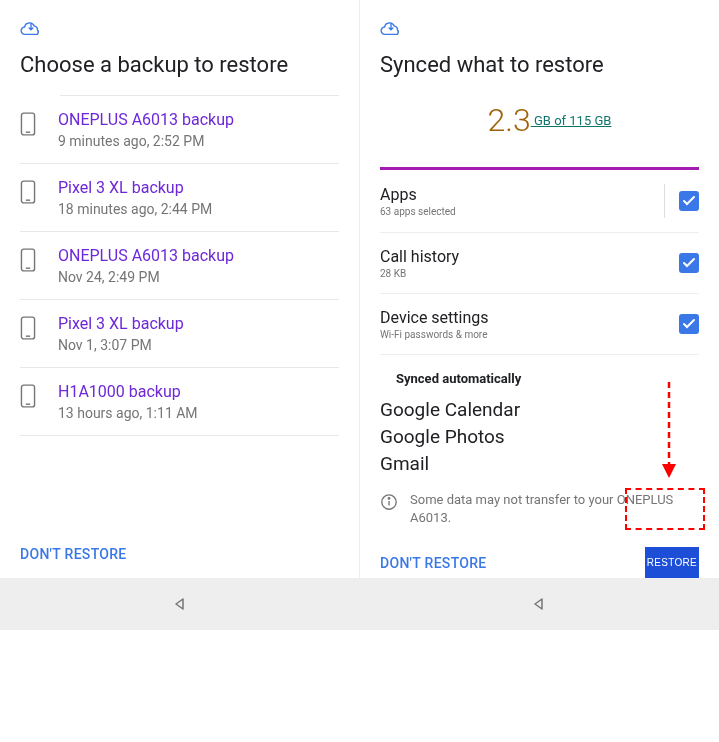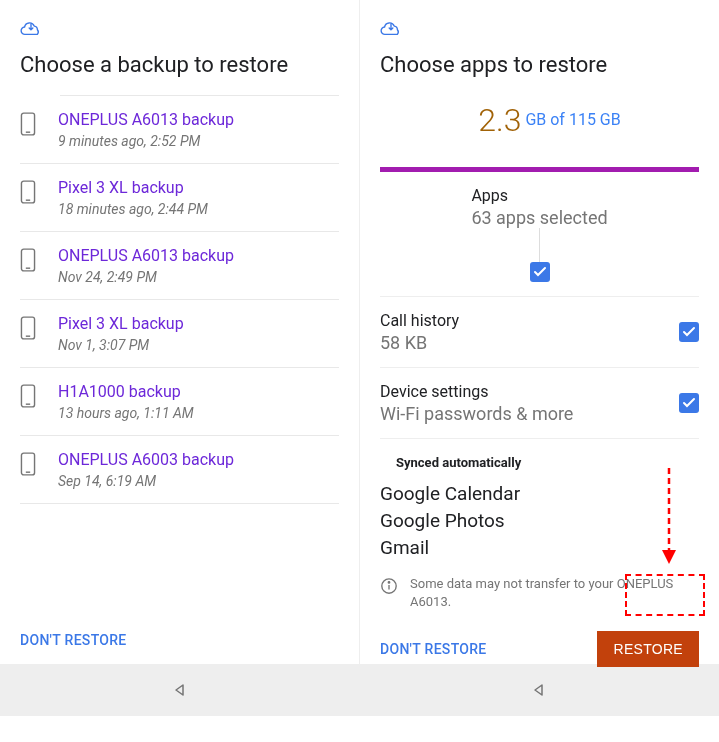--- a/index.html
+++ b/index.html
@@ -1,50 +1,50 @@
 <!DOCTYPE html>
 <html><head>
   <meta charset="utf-8">
   <style>
     * { margin: 0; padding: 0; box-sizing: border-box; }
     body { font-family: Roboto, Arial, sans-serif; background: #fff; width: 719px; height: 742px; overflow: hidden; }
-    .container { display: flex; height: 664px; }
+    .container { display: flex; height: 578px; }
     .pane { flex: 1; padding: 10px 20px 0 20px; display: flex; flex-direction: column; }
     .pane-left { border-right: 1px solid #eee; }
     .cloud-icon { width: 22px; height: 18px; color: #3b78e7; margin: 8px 0 12px 0; }
     .title { font-size: 22px; color: #202124; font-weight: 400; margin-bottom: 18px; }
     .backup-list { flex: 1; }
     .backup-item { display: flex; align-items: flex-start; padding: 14px 0; border-bottom: 1px solid #e8e8e8; }
     .backup-item:first-child { border-top: 1px solid #e8e8e8; }
     .backup-list .backup-item:first-child { margin-left: 40px; border-top: 1px solid #e8e8e8; padding-left:0}
     .device-icon { width: 16px; height: 24px; margin-right: 22px; margin-top: 2px; flex-shrink: 0; }
     .backup-title { font-size: 16px; color: #6d28d9; margin-bottom: 4px; }
-    .backup-sub { font-size: 14px; color: #757575; font-style: italic; }
+    .backup-sub { font-size: 14px; color: #757575; }
     .storage { text-align: center; padding-top: 6px; margin-left: 20px; }
     .storage-size { font-size: 32px; color: #a16207; font-weight: 300; }
-    .storage-unit { font-size: 16px; color: #3b82f6; vertical-align: 6px; }
+    .storage-unit { font-size: 13px; color: #0f766e; vertical-align: 6px; text-decoration: underline; }
     .progress { height: 8px; background: #c6d8f7; margin: 10px 0 18px 0; position: relative; }
     .progress-fill { position: absolute; left: 0; top: 0; height: 100%; background: #3b78e7; width: 2.5%; }
     .restore-list { }
     .restore-item { display: flex; align-items: center; padding: 14px 0; border-bottom: 1px solid #eee; position: relative; }
-    .restore-item:first-child { border-top: 5px solid #a21caf; flex-direction: column; }
+    .restore-item:first-child { border-top: 3px solid #a21caf; }
     .ri-text { flex: 1; }
     .ri-title { font-size: 16px; color: #202124; }
-    .ri-sub { font-size: 18px; color: #757575; margin-top: 2px; }
+    .ri-sub { font-size: 10px; color: #757575; margin-top: 2px; }
     .ri-divider { width: 1px; height: 34px; background: #ddd; margin: 0 14px; }
     .checkbox { width: 20px; height: 20px; background: #3b78e7; border-radius: 3px; display: flex; align-items: center; justify-content: center; }
     .checkbox svg { width: 14px; height: 14px; fill: #fff; }
     .synced-header { font-size: 13px; font-weight: 700; color: #202124; margin: 16px 0 10px 16px; }
     .synced-item { font-size: 19px; color: #202124; padding: 2px 0; }
     .info-row { display: flex; align-items: flex-start; padding: 14px 0 10px 0; gap: 12px; }
     .info-icon { width: 18px; height: 18px; flex-shrink: 0; margin-top: 2px; }
     .info-text { font-size: 13px; color: #757575; line-height: 1.4; }
     .bottom-bar { display: flex; justify-content: space-between; align-items: center; padding: 10px 0 16px 0; margin-top: auto; }
     .dont-restore { color: #3b78e7; font-size: 14px; font-weight: 500; letter-spacing: 0.3px; cursor: pointer; }
-    .restore-btn { background: #c2410c; color: #fff; font-size: 14px; font-weight: 500; padding: 10px 16px; border: none; cursor: pointer; letter-spacing: 0.3px; }
+    .restore-btn { background: #1d4ed8; color: #fff; font-size: 10px; font-weight: 500; padding: 10px 2px; border: none; cursor: pointer; letter-spacing: 0.3px; }
     .highlight-box { position: absolute; border: 2px dashed #f00; pointer-events: none; right: 14px; width: 80px; height: 42px; bottom: 48px; }
     .red-arrow { position: absolute; right: 40px; bottom: 96px; pointer-events: none; }
     .nav-bar { height: 52px; background: #eee; display: flex; }
     .nav-half { flex: 1; display: flex; justify-content: center; align-items: center; }
     .nav-back { width: 14px; height: 14px; }
     .pane-right { position: relative; }
   </style>
 </head>
 <body>
 
@@ -103,44 +103,34 @@
       <div class="backup-item">
         <svg class="device-icon" viewBox="0 0 14 22" fill="none" stroke="#757575" stroke-width="1.3">
             <rect x="1" y="1" width="12" height="20" rx="2"></rect>
             <line x1="5" y1="18.5" x2="9" y2="18.5"></line>
           </svg>
         <div>
             <div class="backup-title">H1A1000 backup</div>
             <div class="backup-sub">13 hours ago, 1:11 AM</div>
           </div>
       </div>
-      <div class="backup-item">
-        <svg class="device-icon" viewBox="0 0 14 22" fill="none" stroke="#757575" stroke-width="1.3">
-            <rect x="1" y="1" width="12" height="20" rx="2"></rect>
-            <line x1="5" y1="18.5" x2="9" y2="18.5"></line>
-          </svg>
-        <div>
-            <div class="backup-title">ONEPLUS A6003 backup</div>
-            <div class="backup-sub">Sep 14, 6:19 AM</div>
-          </div>
-      </div>
     </div>
     <div class="bottom-bar">
       <span class="dont-restore">DON'T RESTORE</span>
     </div>
   </div>
 
   <div class="pane pane-right">
     <div>
       <svg class="cloud-icon" viewBox="0 0 24 18" fill="none" stroke="#3b78e7" stroke-width="1.5">
         <path d="M19 12a4 4 0 0 0-3.5-4A5.5 5.5 0 0 0 5 9a4 4 0 0 0 .5 8H19a4 4 0 0 0 0-5z" stroke-linejoin="round"></path>
         <path d="M12 6v6m-2-2 2 2 2-2" stroke-linecap="round"></path>
       </svg>
     </div>
-    <div class="title">Choose apps to restore</div>
+    <div class="title">Synced what to restore</div>
     <div class="storage">
       <span class="storage-size">2.3</span><span class="storage-unit"> GB of 115 GB</span>
     </div>
     <div class="progress">
         <div class="progress-fill"></div>
       </div>
 
     <div class="restore-list">
       <div class="restore-item">
         <div class="ri-text">
@@ -150,21 +140,21 @@
         <div class="ri-divider"></div>
         <div class="checkbox">
             <svg viewBox="0 0 14 14">
               <path d="M2 7l3 3 7-7" stroke="#fff" stroke-width="2" fill="none" stroke-linecap="round"></path>
             </svg>
           </div>
       </div>
       <div class="restore-item">
         <div class="ri-text">
             <div class="ri-title">Call history</div>
-            <div class="ri-sub">58 KB</div>
+            <div class="ri-sub">28 KB</div>
           </div>
         <div class="checkbox">
             <svg viewBox="0 0 14 14">
               <path d="M2 7l3 3 7-7" stroke="#fff" stroke-width="2" fill="none" stroke-linecap="round"></path>
             </svg>
           </div>
       </div>
       <div class="restore-item">
         <div class="ri-text">
             <div class="ri-title">Device settings</div>

